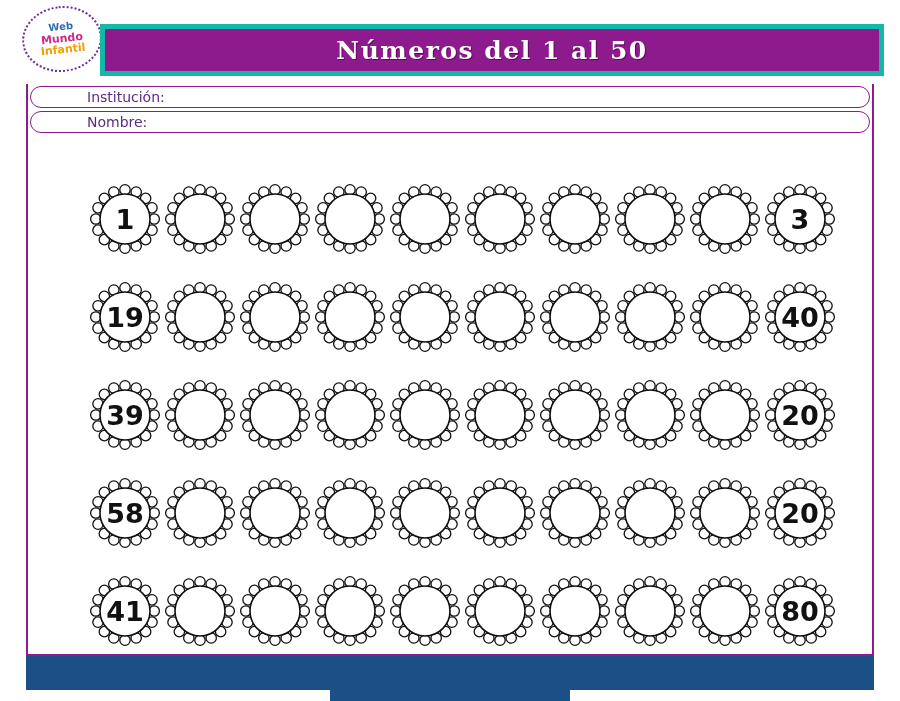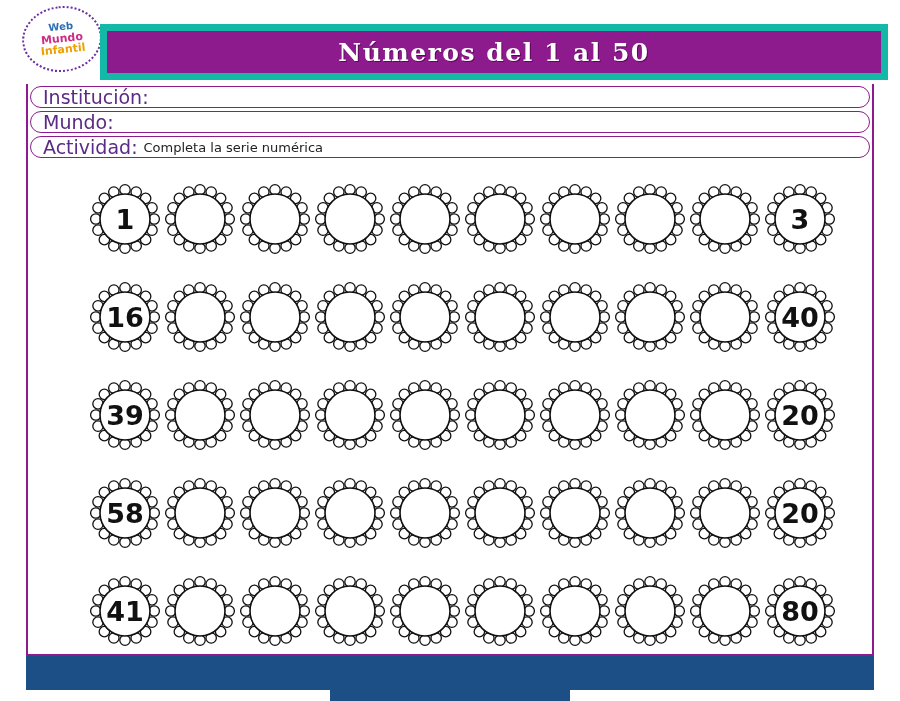--- a/index.html
+++ b/index.html
@@ -22,21 +22,21 @@
   }
 
   
   .header-bar {
     position: absolute;
     left: 100px;
     top: 24px;
     width: 774px;
     height: 42px;
     background: #8d1b8d;
-    border: 7px solid #14b8a6;
+    border: 5px solid #14b8a6;
     display: flex;
     align-items: center;
     justify-content: center;
   }
   .header-title {
     color: #ffffff;
     font-family: "DejaVu Serif", serif;
     font-weight: bold;
     font-size: 25px;
     letter-spacing: 1.5px;
@@ -91,23 +91,24 @@
     border: 1px solid #8d1b8d;
     border-radius: 11px;
     display: flex;
     align-items: center;
     padding-left: 12px;
     box-sizing: border-box;
     background: #ffffff;
   }
   .field-label {
     font-family: "DejaVu Sans", sans-serif;
-    font-size: 19px;
+    font-size: 14px;
     color: #5b2a86;
     font-weight: 500;
+    margin-left: 44px;
   }
   .field-value {
     font-family: "DejaVu Sans", sans-serif;
     font-size: 13px;
     color: #222222;
     margin-left: 6px;
   }
 
   
   .rows {
@@ -183,27 +184,23 @@
   </div>
 
   <div class="frame"></div>
 
   <div class="fields">
     <div class="field-row">
       <span class="field-label">Institución:</span>
       <span class="field-value"></span>
     </div>
     <div class="field-row">
-      <span class="field-label">Mundo:</span>
+      <span class="field-label">Nombre:</span>
       <span class="field-value"></span>
     </div>
-    <div class="field-row">
-      <span class="field-label">Actividad:</span>
-      <span class="field-value">Completa la serie numérica</span>
-    </div>
   </div>
 
   <div class="rows" id="rows-container">
       <div class="num-row">
         <div class="cell">
           <svg width="74" height="74" viewBox="0 0 74 74">
             <circle cx="37.00" cy="7.80" r="5.2" fill="#ffffff" stroke="#111111" stroke-width="1.3"></circle>
             <circle cx="48.17" cy="10.02" r="5.2" fill="#ffffff" stroke="#111111" stroke-width="1.3"></circle>
             <circle cx="57.65" cy="16.35" r="5.2" fill="#ffffff" stroke="#111111" stroke-width="1.3"></circle>
             <circle cx="63.98" cy="25.83" r="5.2" fill="#ffffff" stroke="#111111" stroke-width="1.3"></circle>
@@ -436,21 +433,21 @@
             <circle cx="37.00" cy="66.20" r="5.2" fill="#ffffff" stroke="#111111" stroke-width="1.3"></circle>
             <circle cx="25.83" cy="63.98" r="5.2" fill="#ffffff" stroke="#111111" stroke-width="1.3"></circle>
             <circle cx="16.35" cy="57.65" r="5.2" fill="#ffffff" stroke="#111111" stroke-width="1.3"></circle>
             <circle cx="10.02" cy="48.17" r="5.2" fill="#ffffff" stroke="#111111" stroke-width="1.3"></circle>
             <circle cx="7.80" cy="37.00" r="5.2" fill="#ffffff" stroke="#111111" stroke-width="1.3"></circle>
             <circle cx="10.02" cy="25.83" r="5.2" fill="#ffffff" stroke="#111111" stroke-width="1.3"></circle>
             <circle cx="16.35" cy="16.35" r="5.2" fill="#ffffff" stroke="#111111" stroke-width="1.3"></circle>
             <circle cx="25.83" cy="10.02" r="5.2" fill="#ffffff" stroke="#111111" stroke-width="1.3"></circle>
             <circle cx="37" cy="37" r="25" fill="#ffffff" stroke="#111111" stroke-width="1.6"></circle>
           </svg>
-          <div class="cell-num">16</div>
+          <div class="cell-num">19</div>
         </div>
         <div class="cell">
           <svg width="74" height="74" viewBox="0 0 74 74">
             <circle cx="37.00" cy="7.80" r="5.2" fill="#ffffff" stroke="#111111" stroke-width="1.3"></circle>
             <circle cx="48.17" cy="10.02" r="5.2" fill="#ffffff" stroke="#111111" stroke-width="1.3"></circle>
             <circle cx="57.65" cy="16.35" r="5.2" fill="#ffffff" stroke="#111111" stroke-width="1.3"></circle>
             <circle cx="63.98" cy="25.83" r="5.2" fill="#ffffff" stroke="#111111" stroke-width="1.3"></circle>
             <circle cx="66.20" cy="37.00" r="5.2" fill="#ffffff" stroke="#111111" stroke-width="1.3"></circle>
             <circle cx="63.98" cy="48.17" r="5.2" fill="#ffffff" stroke="#111111" stroke-width="1.3"></circle>
             <circle cx="57.65" cy="57.65" r="5.2" fill="#ffffff" stroke="#111111" stroke-width="1.3"></circle>

